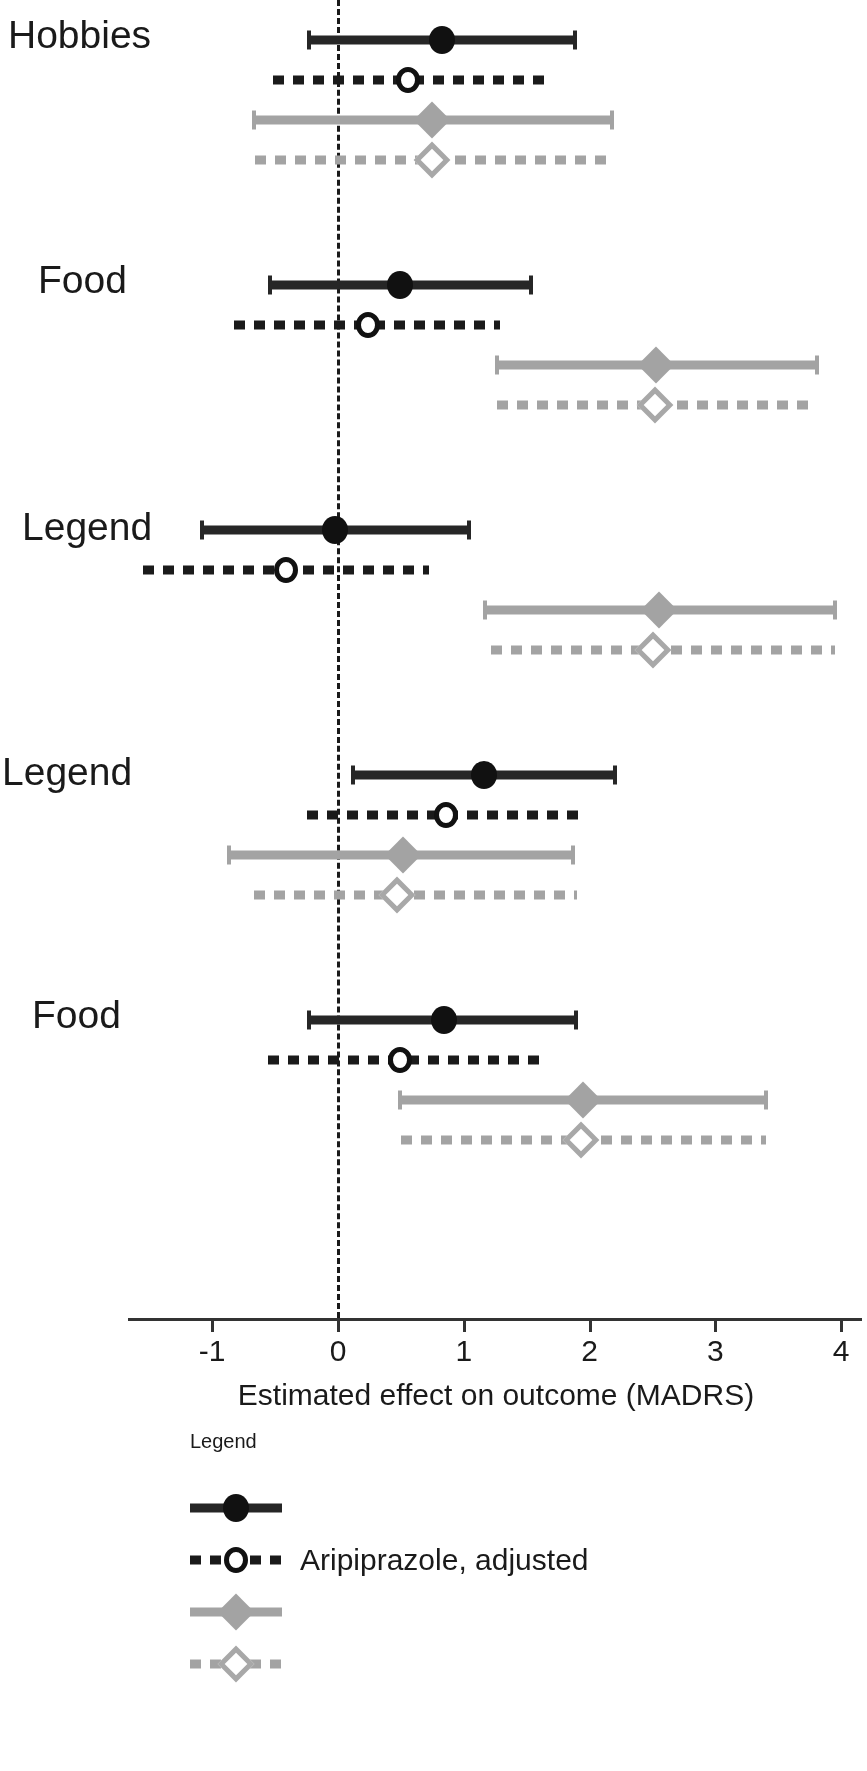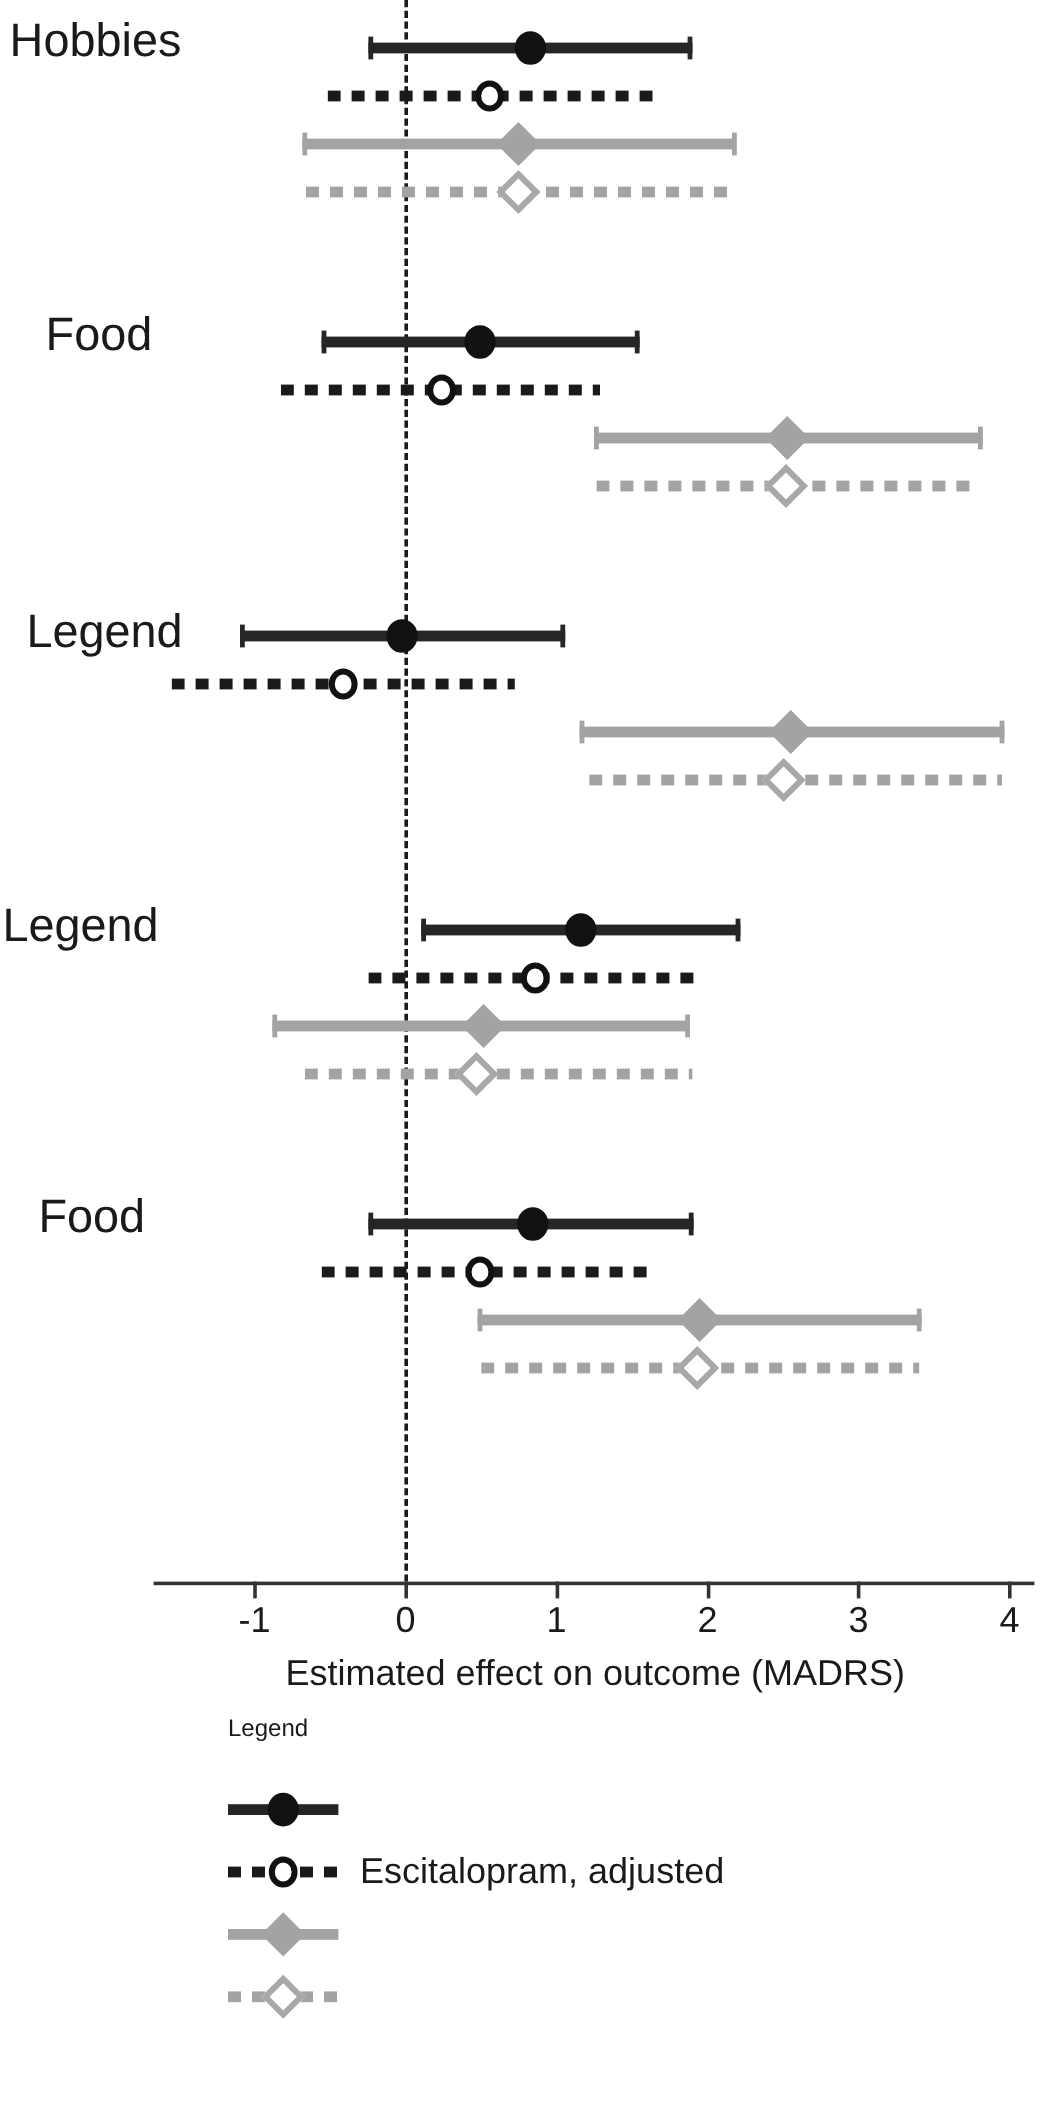--- a/index.html
+++ b/index.html
@@ -268,21 +268,21 @@
         <div class="lk-bar solid-dark"></div>
         <div class="lk-marker m-dot marker"></div>
       </div>
     </div>
 
     <div class="legend-row" style="left:190px;top:110px;width:600px;">
       <div class="legend-key">
         <div class="lk-bar dash-dark"></div>
         <div class="lk-marker m-circle marker"></div>
       </div>
-      <div class="legend-label">Escitalopram, adjusted</div>
+      <div class="legend-label">Aripiprazole, adjusted</div>
     </div>
 
     <div class="legend-row" style="left:190px;top:162px;width:600px;">
       <div class="legend-key">
         <div class="lk-bar solid-gray"></div>
         <div class="lk-marker m-diamond marker"></div>
       </div>
     </div>
 
     <div class="legend-row" style="left:190px;top:214px;width:600px;">

